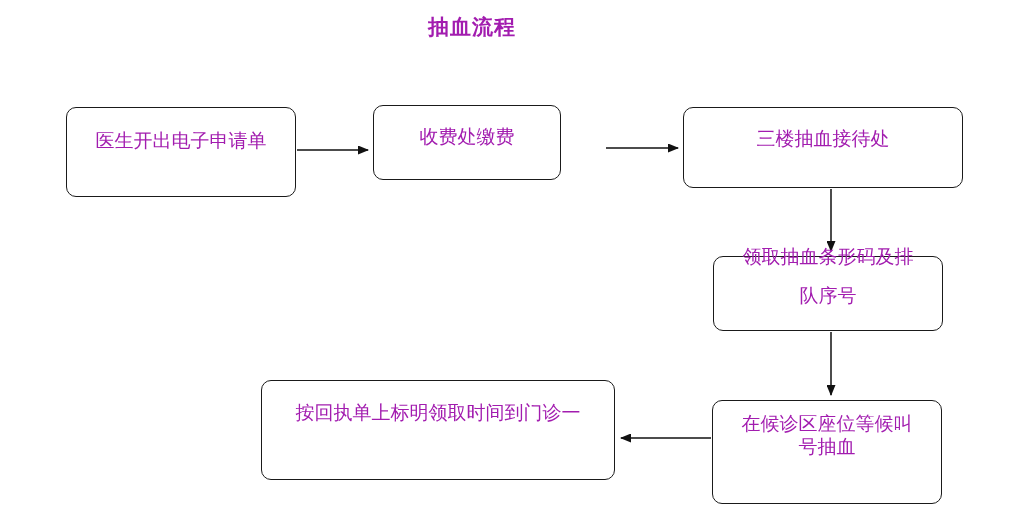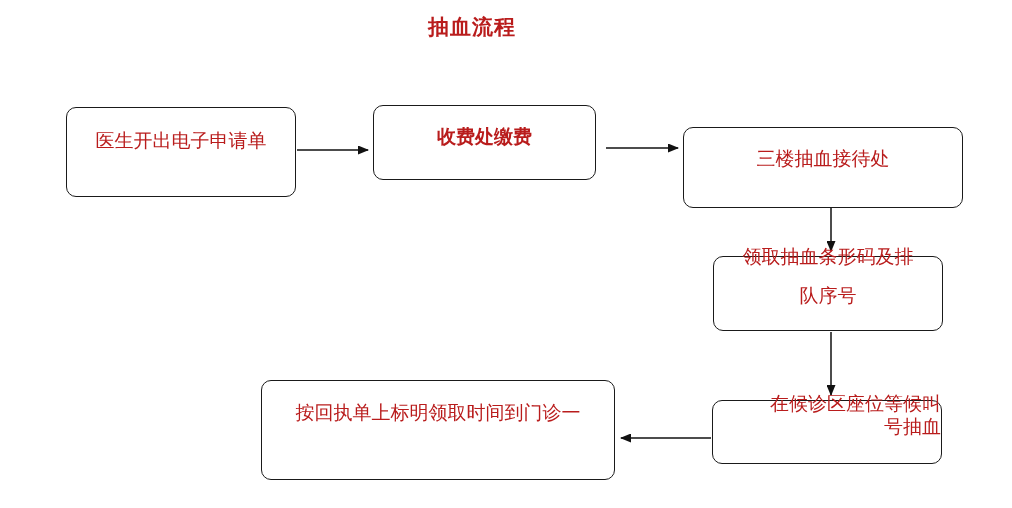--- a/index.html
+++ b/index.html
@@ -6,21 +6,21 @@
     margin: 0;
     padding: 0;
     background: #ffffff;
   }
   .canvas {
     position: relative;
     width: 1012px;
     height: 508px;
     background: #ffffff;
     font-family: "Liberation Serif", "DejaVu Serif", serif;
-    color: #b91c1c;
+    color: #a21caf;
     overflow: hidden;
   }
   .flow-title {
     position: absolute;
     left: 0;
     top: 13px;
     width: 944px;
     text-align: center;
     font-size: 21px;
     font-weight: bold;
@@ -43,24 +43,24 @@
     flex-direction: column;
     align-items: center;
     justify-content: center;
     text-align: center;
     font-size: 19px;
     line-height: 23px;
   }
   .node .line { white-space: nowrap; }
   
   .node-1 { left: 66px;  top: 107px; width: 230px; height: 90px;  padding-bottom: 24px; }
-  .node-2 { left: 373px; top: 105px; width: 223px; height: 75px;  padding-bottom: 12px; font-weight: bold; }
-  .node-3 { left: 683px; top: 107px; width: 280px; height: 81px;  padding-bottom: 18px; margin-top: 20px; }
+  .node-2 { left: 373px; top: 105px; width: 188px; height: 75px;  padding-bottom: 12px; }
+  .node-3 { left: 683px; top: 107px; width: 280px; height: 81px;  padding-bottom: 18px; }
   .node-4 { left: 713px; top: 256px; width: 230px; height: 75px;  padding-bottom: 36px; gap: 16px; }
-  .node-5 { left: 712px; top: 400px; width: 230px; height: 64px;  padding-bottom: 34px; align-items: flex-end; }
+  .node-5 { left: 712px; top: 400px; width: 230px; height: 104px;  padding-bottom: 34px; }
   .node-6 { left: 261px; top: 380px; width: 354px; height: 100px; padding-bottom: 36px; }
 </style>
 </head>
 <body>
 
 <div class="canvas">
 
   <div class="flow-title">抽血流程</div>
 
   <svg class="connectors" viewBox="0 0 1012 508" xmlns="http://www.w3.org/2000/svg">

